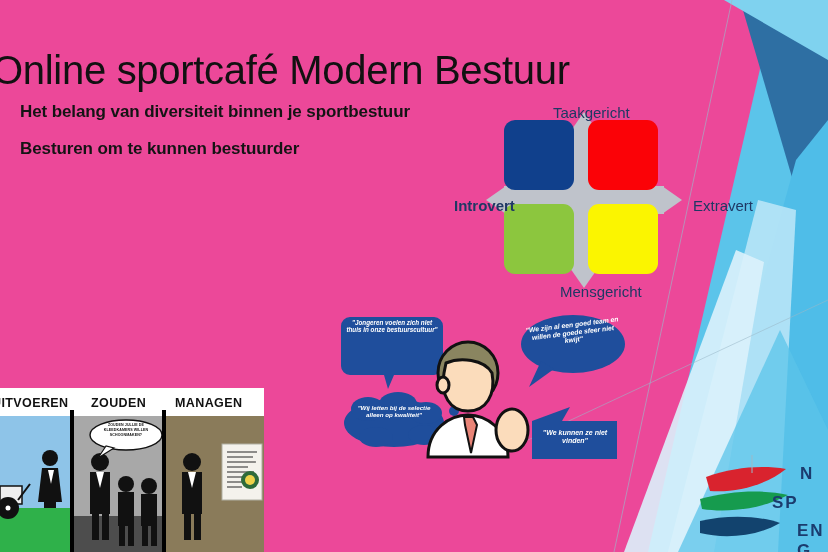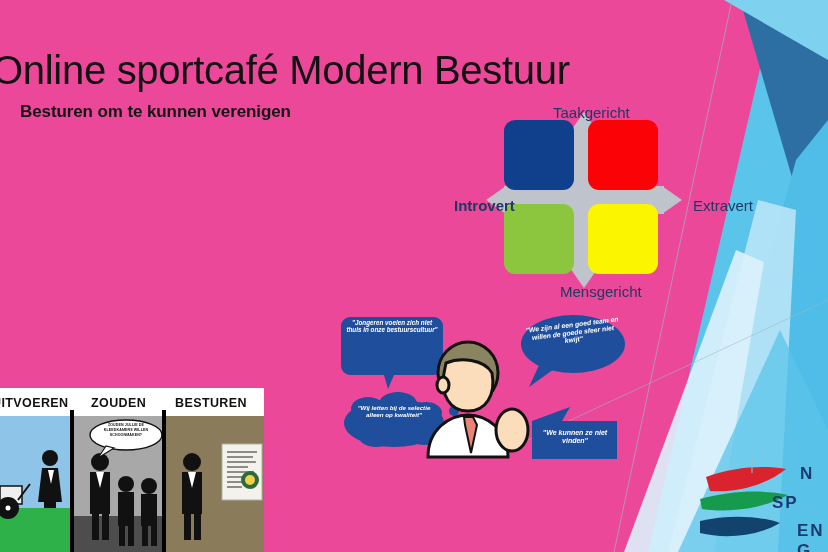--- a/index.html
+++ b/index.html
@@ -89,21 +89,22 @@
       <polygon points="96,552 208,250 236,262 186,552" fill="#DCF2FC" opacity="0.9"></polygon>
       <polygon points="300,430 300,552 150,552 252,330" fill="#5BC4EA" opacity="0.75"></polygon>
       <line x1="204" y1="0" x2="86" y2="552" stroke="#9BB9C9" stroke-width="0.8" opacity="0.8"></line>
       <line x1="300" y1="300" x2="0" y2="440" stroke="#9BB9C9" stroke-width="0.8" opacity="0.7"></line>
     </svg>
   </div>
 
   <div class="title">Online sportcafé Modern Bestuur</div>
 
   <div class="bullets">
-    <div class="bullet">Besturen om te kunnen verenigen</div>
+    <div class="bullet">Het belang van diversiteit binnen je sportbestuur</div>
+    <div class="bullet">Besturen om te kunnen bestuurder</div>
   </div>
 
   <div class="quad-wrap">
 
     <svg style="position:absolute;left:36px;top:6px;" width="200" height="180" viewBox="0 0 200 180" xmlns="http://www.w3.org/2000/svg">
       <polygon points="100,2 114,22 86,22" fill="#BFC3CB"></polygon>
       <polygon points="100,178 114,158 86,158" fill="#BFC3CB"></polygon>
       <polygon points="2,90 22,76 22,104" fill="#BFC3CB"></polygon>
       <polygon points="198,90 178,76 178,104" fill="#BFC3CB"></polygon>
       <rect x="86" y="20" width="28" height="140" fill="#BFC3CB"></rect>
@@ -226,21 +227,21 @@
         <line x1="227" y1="94" x2="250" y2="94"></line>
           <line x1="227" y1="99" x2="242" y2="99"></line>
       </g>
       <circle cx="250" cy="92" r="9" fill="#2E6B3A"></circle>
       <circle cx="250" cy="92" r="5" fill="#EFD24A"></circle>
     </svg>
   </div>
 
   <div class="panel-hdr hdr-1">UITVOEREN</div>
   <div class="panel-hdr hdr-2">ZOUDEN</div>
-  <div class="panel-hdr hdr-3">BESTUREN</div>
+  <div class="panel-hdr hdr-3">MANAGEN</div>
 
   <div style="position:absolute;left:95px;top:423px;width:62px;font-size:3.6px;font-weight:bold;color:#111;text-align:center;line-height:1.35;letter-spacing:0.1px;">ZOUDEN JULLIE DE KLEEDKAMERS WILLEN SCHOONMAKEN?</div>
 
   <div style="position:absolute;left:700px;top:455px;width:128px;height:97px;">
     <svg width="128" height="97" viewBox="0 0 128 97" xmlns="http://www.w3.org/2000/svg">
       <path d="M6,22 C34,12 62,10 86,14 C66,30 36,38 10,36 Z" fill="#D9232E"></path>
       <path d="M0,44 C30,36 62,34 88,40 C62,54 28,58 2,54 Z" fill="#169B4E"></path>
       <path d="M0,66 C26,60 56,60 80,68 C56,82 24,84 0,78 Z" fill="#12436E"></path>
       <line x1="52" y1="0" x2="52" y2="18" stroke="#9BB9C9" stroke-width="1"></line>
     </svg>

